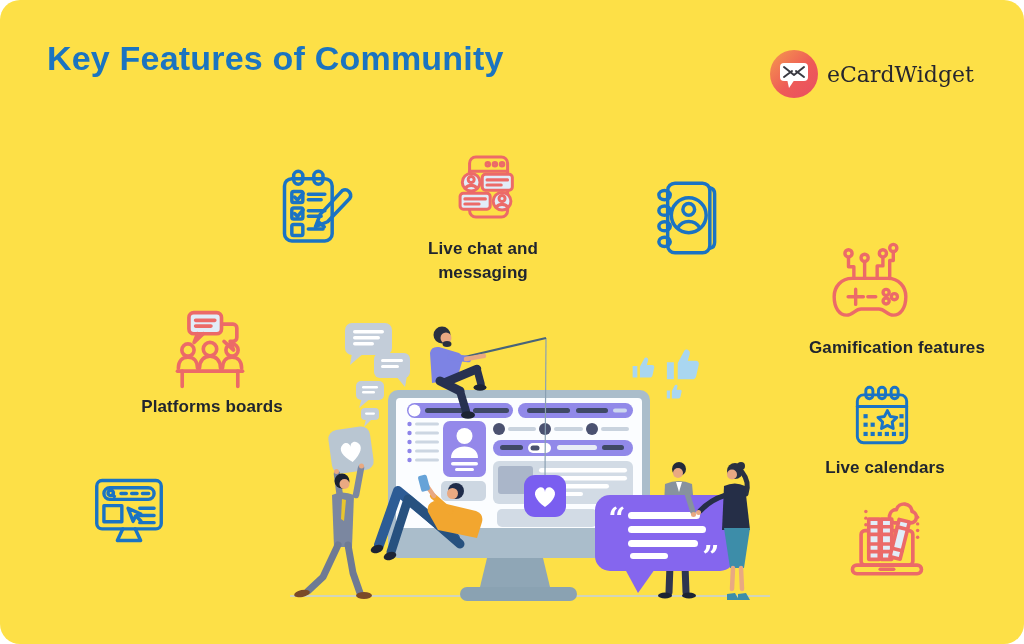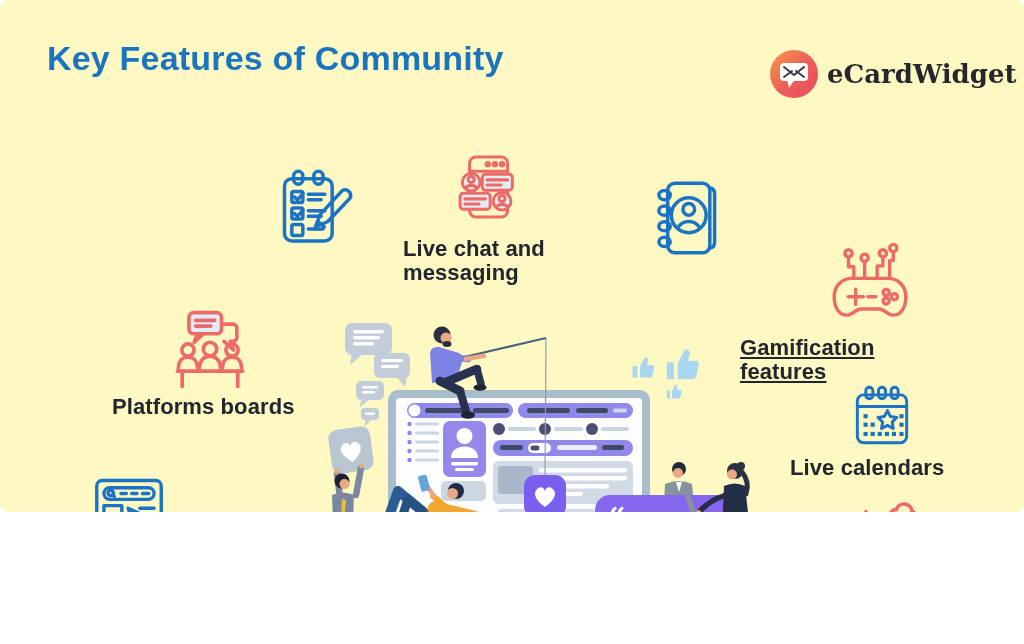--- a/index.html
+++ b/index.html
@@ -1,44 +1,44 @@
 <!DOCTYPE html>
 <html><head>
 <meta charset="utf-8">
 <style>
   html,body{margin:0;padding:0;background:#ffffff;}
   *{box-sizing:border-box;}
   #card{
-    position:relative;width:1024px;height:512px;border-radius:8px;
-    background:#fef9c3;overflow:hidden;
+    position:relative;width:1024px;height:644px;border-radius:20px;
+    background:#fde047;overflow:hidden;
     font-family:"Liberation Sans",sans-serif;
   }
   
   #title{
     position:absolute;left:47px;top:36px;width:540px;
     font-size:34px;line-height:44px;font-weight:bold;color:#1b74c0;letter-spacing:.2px;
   }
   #logo{position:absolute;left:770px;top:50px;display:flex;align-items:center;gap:9px;}
   #logo .badge{width:48px;height:48px;border-radius:50%;
     background:linear-gradient(135deg,#f59b4e 0%,#ee5b57 55%,#e94e62 100%);
     display:flex;align-items:center;justify-content:center;}
-  #logo .brand{font-family:"DejaVu Serif",serif;font-weight:bold;font-size:26px;color:#26262e;}
+  #logo .brand{font-family:"DejaVu Serif",serif;font-weight:normal;font-size:22px;color:#26262e;}
   
   .ficon{position:absolute;}
   .ficon svg{width:100%;height:100%;display:block;}
-  .flabel{position:absolute;text-align:left;font-weight:bold;font-size:22px;
+  .flabel{position:absolute;text-align:center;font-weight:bold;font-size:17px;
     line-height:24px;color:#20252f;letter-spacing:.1px;}
   .fi-polls{left:268px;top:164px;width:88px;height:88px;}
   .fl-polls{left:201px;top:260px;width:200px;}
   .fi-chat{left:449px;top:149px;width:76px;height:76px;}
   .fl-chat{left:403px;top:237px;width:160px;}
   .fi-member{left:642px;top:174px;width:88px;height:88px;}
   .fl-member{left:586px;top:260px;width:200px;}
   .fi-game{left:827px;top:239px;width:86px;height:86px;}
-  .fl-game{left:740px;top:336px;width:210px;text-decoration:underline;}
+  .fl-game{left:792px;top:336px;width:210px;}
   .fi-discussion{left:164px;top:305px;width:92px;height:92px;}
   .fl-discussion{left:112px;top:395px;width:200px;}
   .fi-calendar{left:845px;top:381px;width:74px;height:74px;}
   .fl-calendar{left:790px;top:456px;width:190px;}
   .fi-portal{left:86px;top:468px;width:86px;height:86px;}
   .fl-portal{left:45px;top:556px;width:170px;}
   .fi-library{left:840px;top:498px;width:92px;height:92px;}
   .fl-library{left:778px;top:588px;width:220px;}
   
   #illo{position:absolute;left:280px;top:315px;width:500px;height:290px;}

